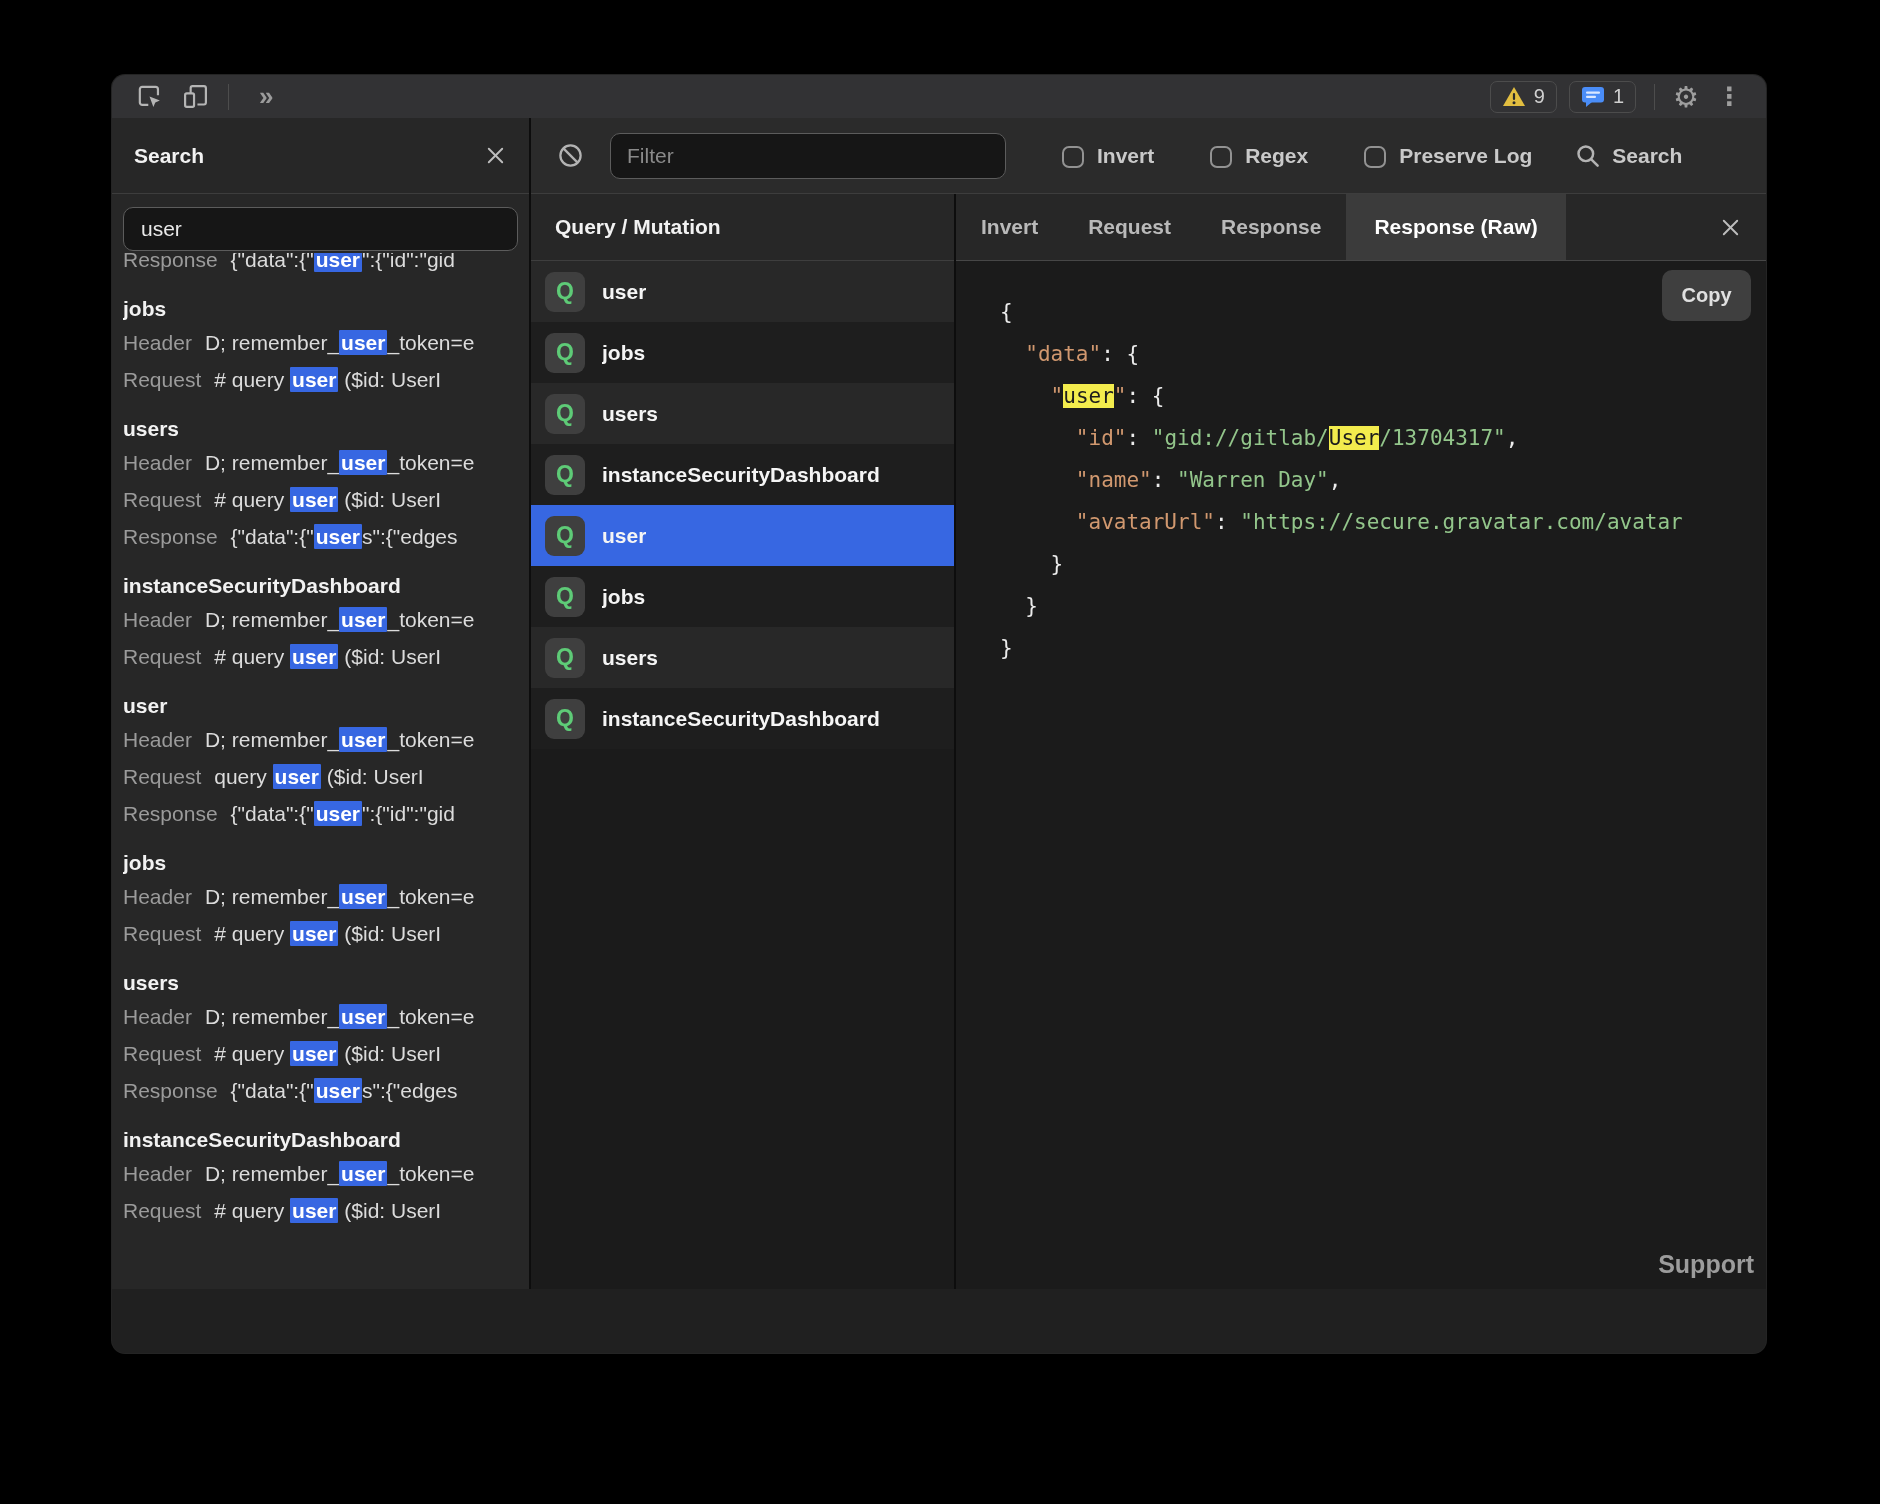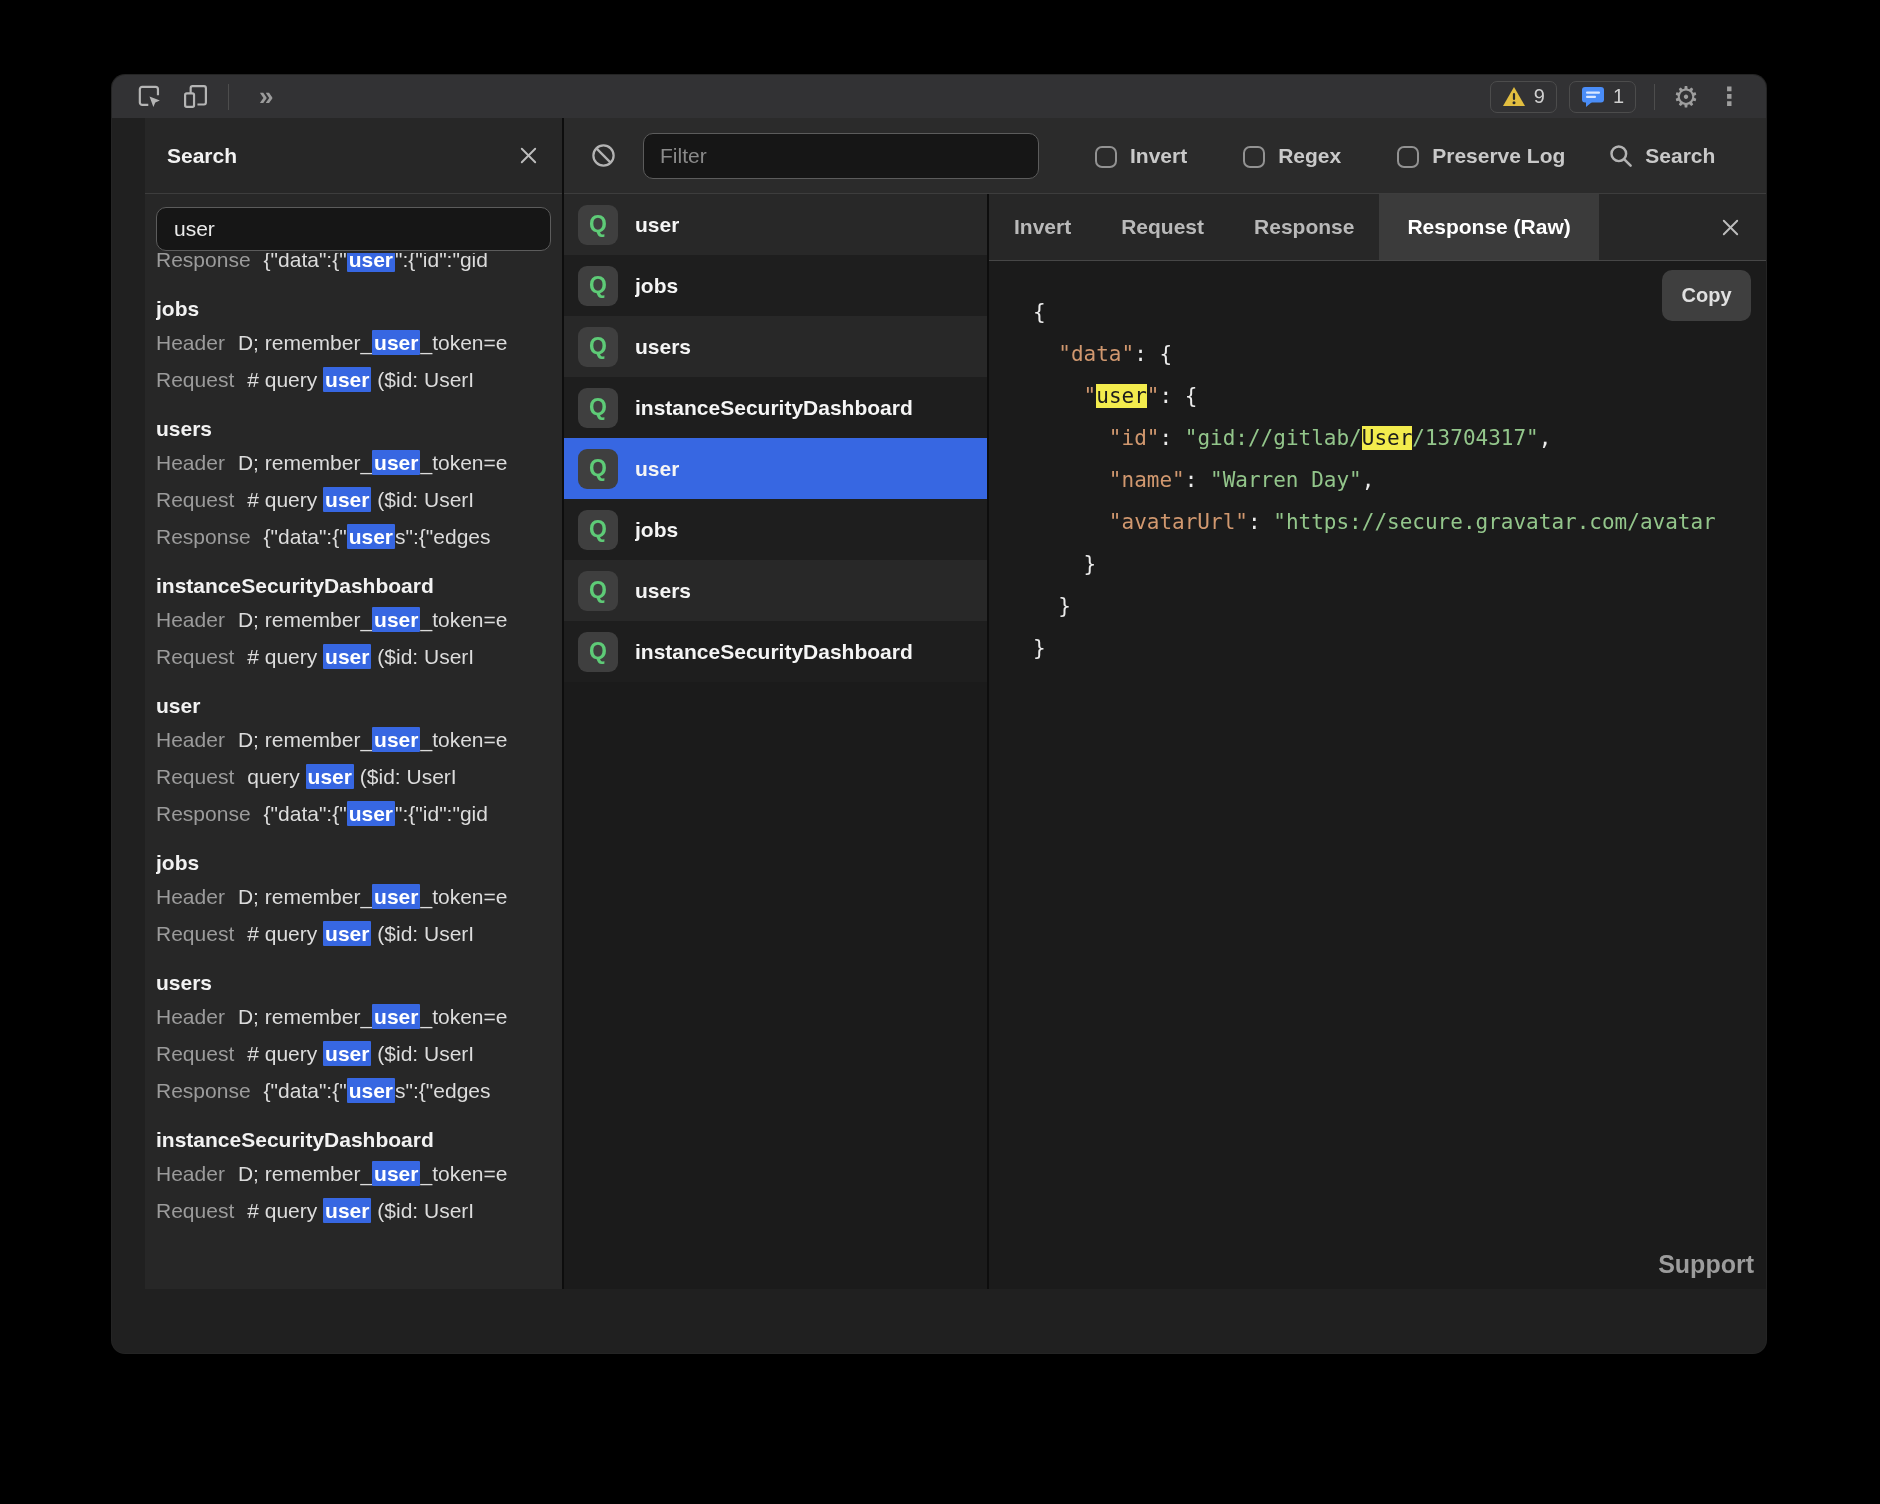--- a/index.html
+++ b/index.html
@@ -27,21 +27,21 @@
   .chevrons { color:#9b9b9b; font-size:26px; font-weight:600; margin:0 18px 0 14px; cursor:pointer; }
   .tb-right { margin-left:auto; display:flex; align-items:center; gap:12px; padding-right:18px; }
   .badge { display:flex; align-items:center; gap:8px; height:32px; padding:0 11px;
     border:1px solid #4c4c4c; border-radius:7px; cursor:pointer; }
   .badge .cnt { color:#cfcfcf; font-size:20px; }
   .glyph { color:#9e9e9e; font-family:"DejaVu Sans", sans-serif; cursor:pointer; }
   .gear { font-size:29px; }
   .kebab { font-size:25px; font-weight:700; padding:0 6px; }
 
   
-  .main { display:flex; height:1171px;padding-left:33px; }
+  .main { display:flex; height:1171px; }
 
   
   .left-panel { width:419px; background:#272727; border-right:2px solid #0d0d0d; display:flex; flex-direction:column; }
   .left-header { height:76px; flex:none; border-bottom:1px solid #3d3d3d; display:flex; align-items:center; padding:0 22px; }
   .left-header .ttl { color:#f2f2f2; font-size:21px; font-weight:700; }
   .left-header .x { margin-left:auto; display:flex; cursor:pointer; }
   .search-input { margin:13px 11px 2px 11px; height:44px; flex:none; background:#161616;
     border:1.5px solid #5c5c5c; border-radius:10px; color:#e9e9e9; font-size:21px;
     padding:0 17px; outline:none; font-family:"Liberation Sans", sans-serif; }
   .results { flex:1; overflow:hidden; padding:4px 0 0 11px; }
@@ -206,20 +206,21 @@
             <circle cx="10.5" cy="10.5" r="6.5"></circle>
               <line x1="15.6" y1="15.6" x2="21" y2="21"></line>
           </svg>
           <span class="chk-label">Search</span>
         </div>
       </div>
 
       <div class="panels">
 
         <div class="middle-panel">
+          <div class="qm-header">Query / Mutation</div>
           <div>
               <div class="q-item odd">
                 <div class="q-badge">Q</div>
                 <div class="q-label">user</div>
               </div>
               <div class="q-item even">
                 <div class="q-badge">Q</div>
                 <div class="q-label">jobs</div>
               </div>
               <div class="q-item odd">

